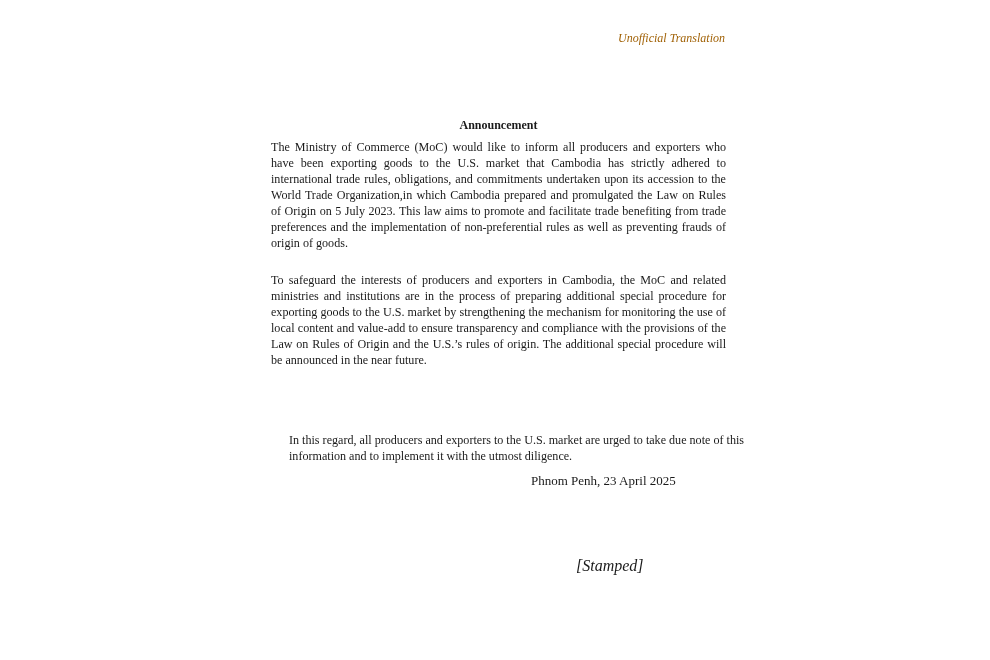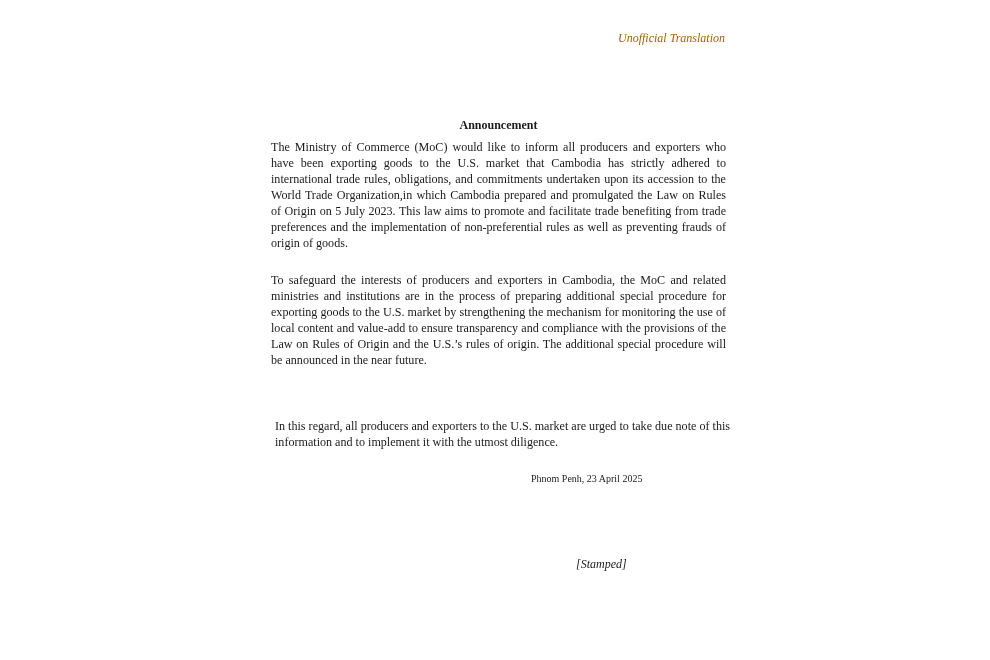--- a/index.html
+++ b/index.html
@@ -44,40 +44,40 @@
       text-align: justify;
       font-family: "Liberation Serif", serif;
     }
     .para-1 { top: 139px; }
     .para-2 { top: 272px; }
     .para-3 { top: 414px; }
     .place-date {
       position: absolute;
       top: 473px;
       left: 531px;
-      font-size: 10px;
+      font-size: 13px;
       font-family: "Liberation Serif", serif;
     }
     .stamp {
       position: absolute;
       top: 557px;
       left: 576px;
-      font-size: 12px;
+      font-size: 16px;
       font-style: italic;
       font-family: "Liberation Serif", serif;
     }
   </style>
 </head>
 <body>
 
 <div class="header-note">Unofficial Translation</div>
 
 <div class="title">Announcement</div>
 
 <p class="para para-1" style="margin:0">The Ministry of Commerce (MoC) would like to inform all producers and exporters who have been exporting goods to the U.S. market that Cambodia has strictly adhered to international trade rules, obligations, and commitments undertaken upon its accession to the World Trade Organization,in which Cambodia prepared and promulgated the Law on Rules of Origin on 5 July 2023. This law aims to promote and facilitate trade benefiting from trade preferences and the implementation of non-preferential rules as well as preventing frauds of origin of goods.</p>
 
 <p class="para para-2" style="margin:0">To safeguard the interests of producers and exporters in Cambodia, the MoC and related ministries and institutions are in the process of preparing additional special procedure for exporting goods to the U.S. market by strengthening the mechanism for monitoring the use of local content and value-add to ensure transparency and compliance with the provisions of the Law on Rules of Origin and the U.S.’s rules of origin. The additional special procedure will be announced in the near future.</p>
 
-<p class="para para-3" style="margin:4px">In this regard, all producers and exporters to the U.S. market are urged to take due note of this information and to implement it with the utmost diligence.</p>
+<p class="para para-3" style="margin:18px">In this regard, all producers and exporters to the U.S. market are urged to take due note of this information and to implement it with the utmost diligence.</p>
 
 <div class="place-date">Phnom Penh, 23 April 2025</div>
 
 <div class="stamp">[Stamped]</div>
 
 </body></html>

